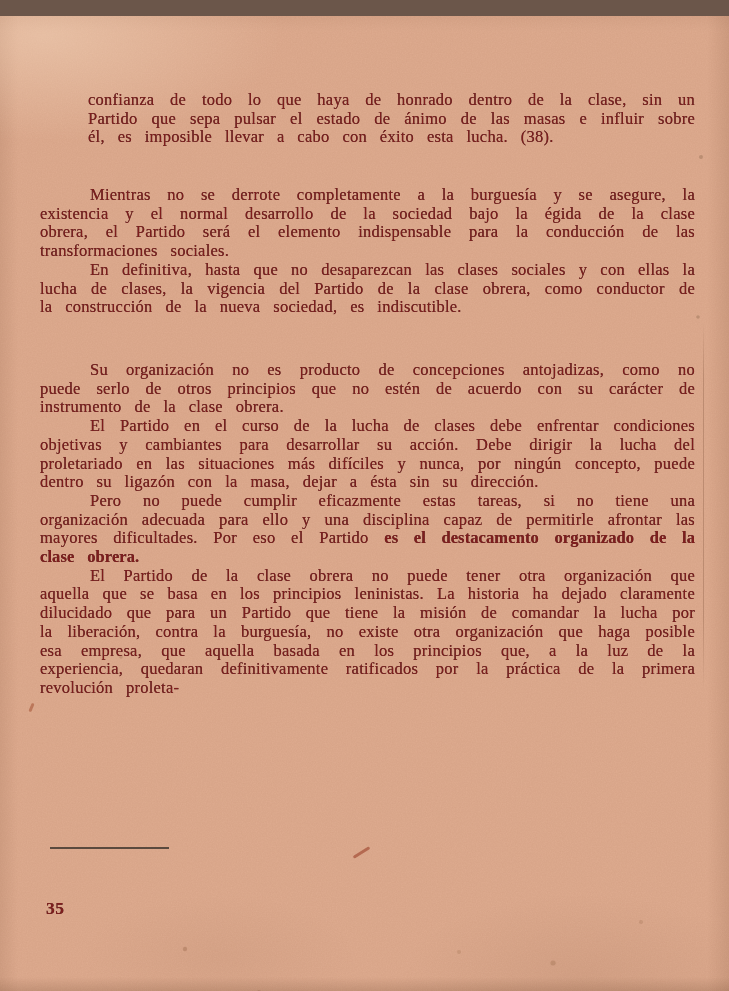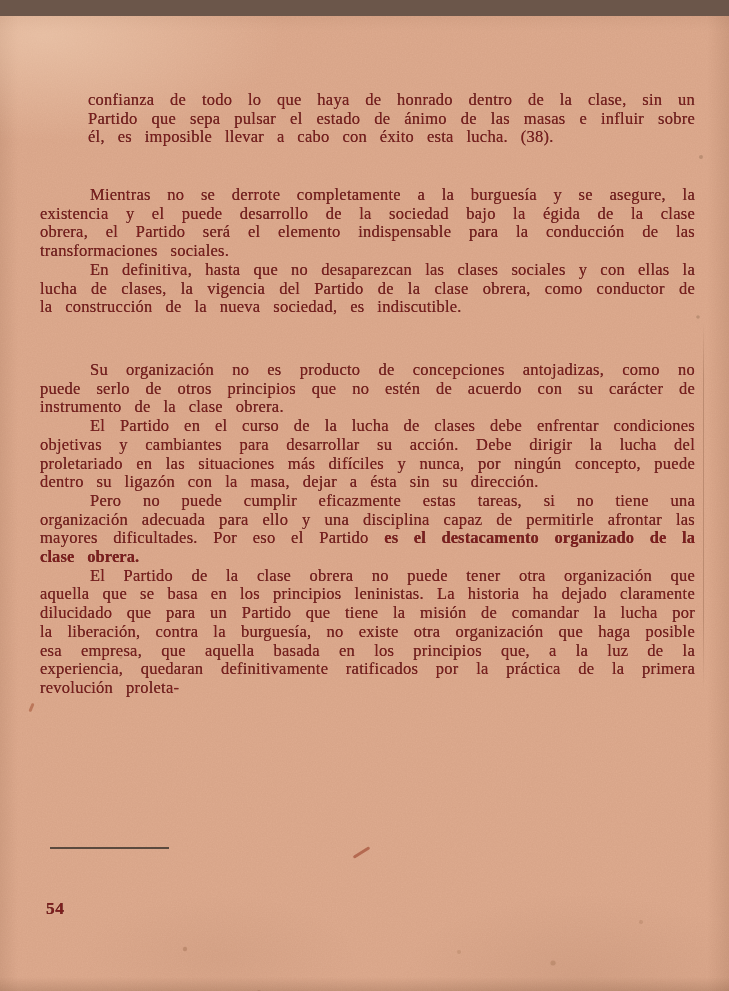--- a/index.html
+++ b/index.html
@@ -83,33 +83,33 @@
       <feColorMatrix type="matrix" values="0 0 0 0 0.42  0 0 0 0 0.28  0 0 0 0 0.18  0 0 0 0.9 0"></feColorMatrix>
     </filter>
     <rect width="729" height="991" filter="url(#n)"></rect>
   </svg>
 
   <div class="textblock quote">
     <p>confianza de todo lo que haya de honrado dentro de la clase, sin un Partido que sepa pulsar el estado de ánimo de las masas e influir sobre él, es imposible llevar a cabo con éxito esta lucha. (38).</p>
   </div>
 
   <div class="textblock secA">
-      <p><span>Mientras no se derrote completamente a la burguesía y se asegure, la existencia y el puede desarrollo de la sociedad bajo la égida de la clase obrera, el Partido será el elemento indispensable para la conducción de las transformaciones sociales.</span></p>
+      <p><span>Mientras no se derrote completamente a la burguesía y se asegure, la existencia y el normal desarrollo de la sociedad bajo la égida de la clase obrera, el Partido será el elemento indispensable para la conducción de las transformaciones sociales.</span></p>
       <p><span>En definitiva, hasta que no desaparezcan las clases sociales y con ellas la lucha de clases, la vigencia del Partido de la clase obrera, como conductor de la construcción de la nueva sociedad, es indiscutible.</span></p>
     </div>
   <div class="textblock secB">
       <p><span>Su organización no es producto de concepciones antojadizas, como no puede serlo de otros principios que no estén de acuerdo con su carácter de instrumento de la clase obrera.</span></p>
       <p><span>El Partido en el curso de la lucha de clases debe enfrentar condiciones objetivas y cambiantes para desarrollar su acción. Debe dirigir la lucha del proletariado en las situaciones más difíciles y nunca, por ningún concepto, puede dentro su ligazón con la masa, dejar a ésta sin su dirección.</span></p>
       <p><span>Pero no puede cumplir eficazmente estas tareas, si no tiene una organización adecuada para ello y una disciplina capaz de permitirle afrontar las mayores dificultades. Por eso el Partido </span><span class="b">es el destacamento organizado de la clase obrera.</span></p>
       <p><span>El Partido de la clase obrera no puede tener otra organización que aquella que se basa en los principios leninistas. La historia ha dejado claramente dilucidado que para un Partido que tiene la misión de comandar la lucha por la liberación, contra la burguesía, no existe otra organización que haga posible esa empresa, que aquella basada en los principios que, a la luz de la experiencia, quedaran definitivamente ratificados por la práctica de la primera revolución proleta-</span></p>
     </div>
 
   <div class="fn-rule"></div>
 
-  <div class="page-number">54</div>
+  <div class="page-number">35</div>
 
   <div class="crease"></div>
   <div class="mark-red-footnote"></div>
   <div class="mark-red-margin"></div>
   <div class="specks"></div>
   <div class="bottom-edge-shadow"></div>
   <div class="bottom-edge"></div>
 
 </div>
 

